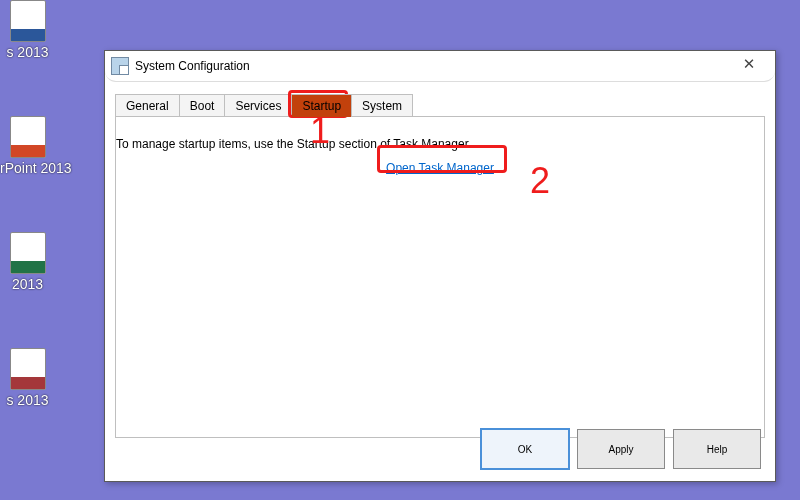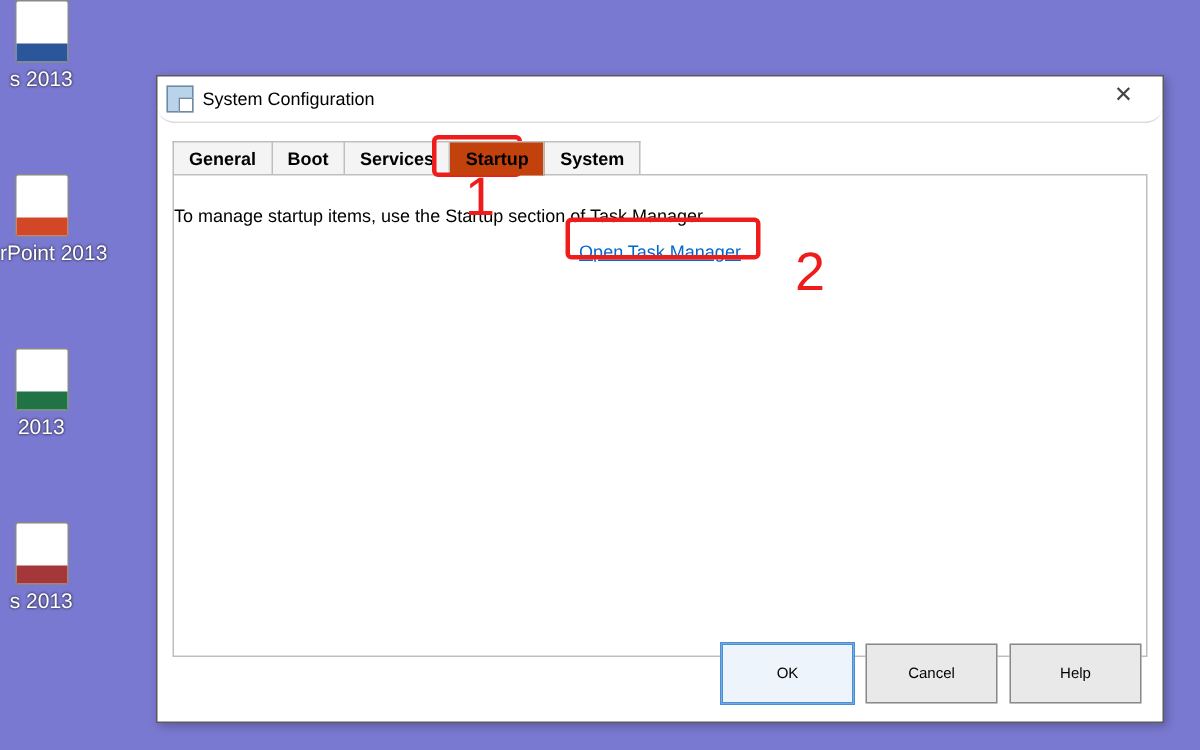--- a/index.html
+++ b/index.html
@@ -21,21 +21,21 @@
     border:1px solid #718aa3;position:relative;}
   .titlebar .tico::after{content:"";position:absolute;right:-1px;bottom:-1px;
     width:8px;height:8px;background:#fff;border:1px solid #718aa3;}
   .titlebar .ttl{flex:1;font-size:12px;}
   .titlebar .close{width:40px;height:28px;text-align:center;line-height:24px;
     font-size:15px;color:#444;cursor:pointer;}
   
   .tabs{display:flex;align-items:flex-end;height:26px;margin:8px 0 0 10px;}
   .tab{padding:4px 10px;border:1px solid #bfbfbf;border-bottom:none;
     background:#f4f4f4;margin-right:0px;font-size:12px;position:relative;top:1px;
-    cursor:pointer;font-weight:bold;}
+    cursor:pointer;}
   .tab + .tab{border-left:none;}
   .tab.active{background:#c2410c;z-index:3;}
   .tabpanel{border:1px solid #bfbfbf;margin:0 10px 0 10px;height:320px;
     background:#fff;position:relative;}
   .info{position:absolute;top:20px;left:0;right:12px;text-align:left;font-size:12px;}
   .linkwrap{position:absolute;top:44px;left:0;right:0;text-align:center;}
   .link{color:#0066cc;text-decoration:underline;cursor:pointer;font-size:12px;}
   
   .btnrow{position:absolute;right:14px;bottom:12px;display:flex;gap:8px;}
   .btn{width:88px;height:40px;border:1px solid #8a8a8a;background:#e9e9e9;
@@ -97,21 +97,21 @@
 
   <div class="tabpanel">
     <div class="info">To manage startup items, use the Startup section of Task Manager.</div>
     <div class="linkwrap">
       <a class="link">Open Task Manager</a>
     </div>
   </div>
 
   <div class="btnrow">
     <button class="btn primary">OK</button>
-    <button class="btn">Cancel</button>
+    <button class="btn">Apply</button>
     <button class="btn">Help</button>
   </div>
 </div>
 
 <div class="redbox" style="left:288px;top:90px;width:54px;height:22px"></div>
 <div class="rednum" style="left:310px;top:110px">1</div>
 
 <div class="redbox" style="left:377px;top:145px;width:124px;height:22px"></div>
 <div class="rednum" style="left:530px;top:160px">2</div>
 

